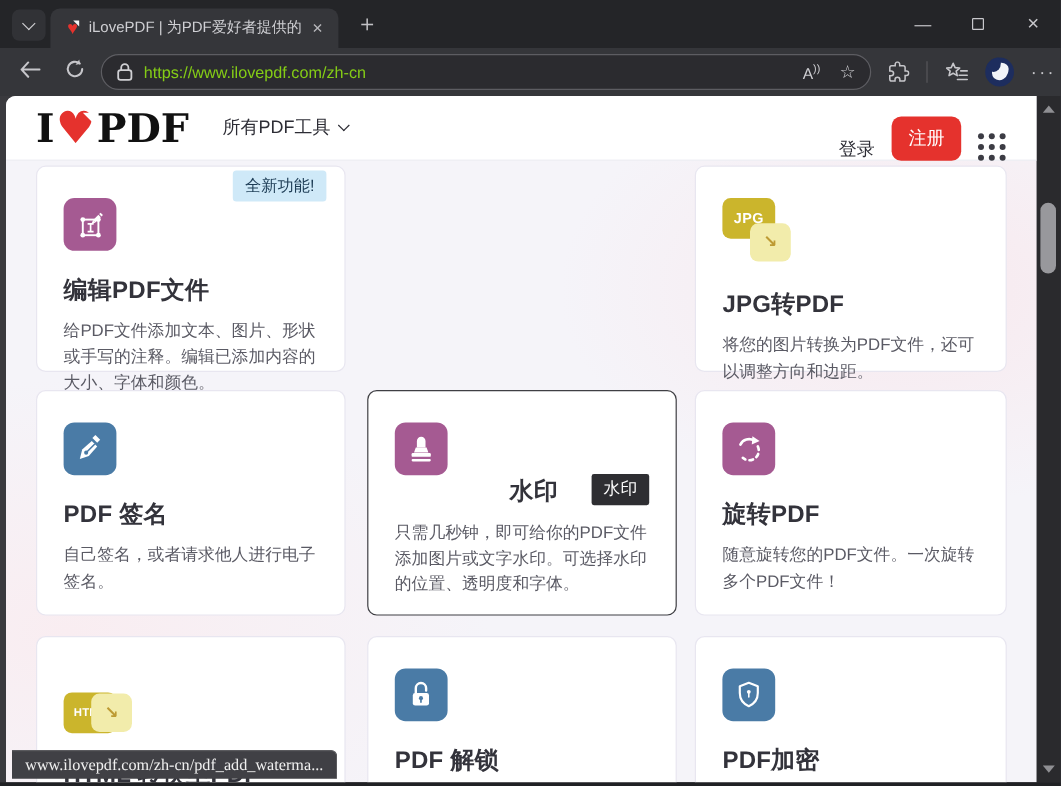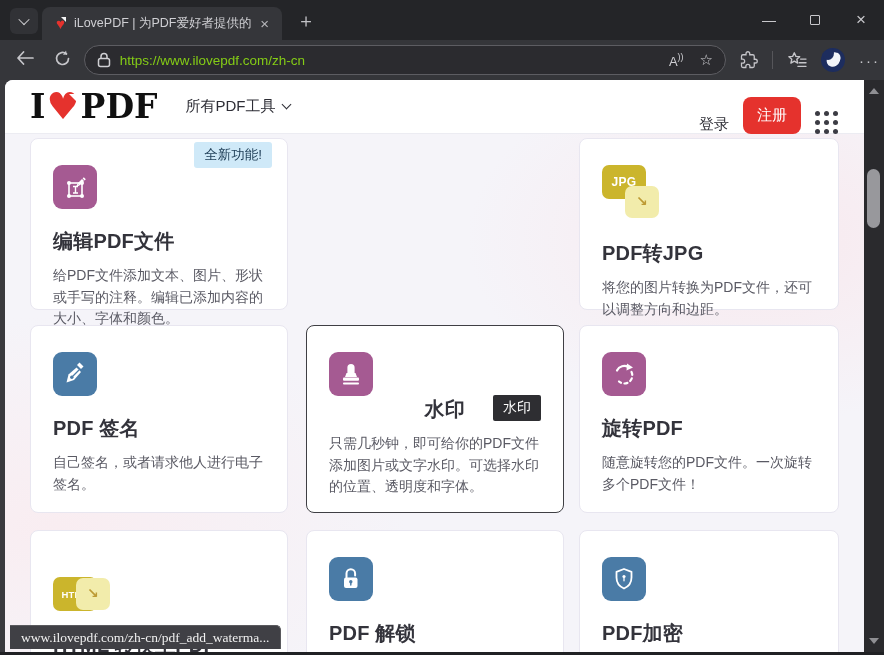--- a/index.html
+++ b/index.html
@@ -226,21 +226,21 @@
     </div>
 
 
     <div class="card row1 col3">
       <div class="combo">
         <div class="sq sq-dark j2p-front lbl-sq">JPG</div>
         <div class="sq sq-light j2p-back">
             <span class="arr">↘</span>
           </div>
       </div>
-      <h3>PDF转JPG</h3>
+      <h3>JPG转PDF</h3>
       <p>将您的图片转换为PDF文件，还可以调整方向和边距。</p>
     </div>
 
     <div class="card row2 col1">
       <div class="tool-icon blue">
         <svg width="26" height="26" viewBox="0 0 26 26">
             <polygon points="15,4 19,8 21.5,5.5 17.5,1.5" fill="#fff"></polygon>
             <polygon points="4.5,21.5 6.5,13.5 14.5,6.5 19,11 12,19 4.5,21.5" fill="#fff"></polygon>
             <path d="M17 9 L9.5 16.5" stroke="#4a7ba6" stroke-width="1.3"></path>
             <circle cx="9.8" cy="16.2" r="1.7" fill="#4a7ba6"></circle>

